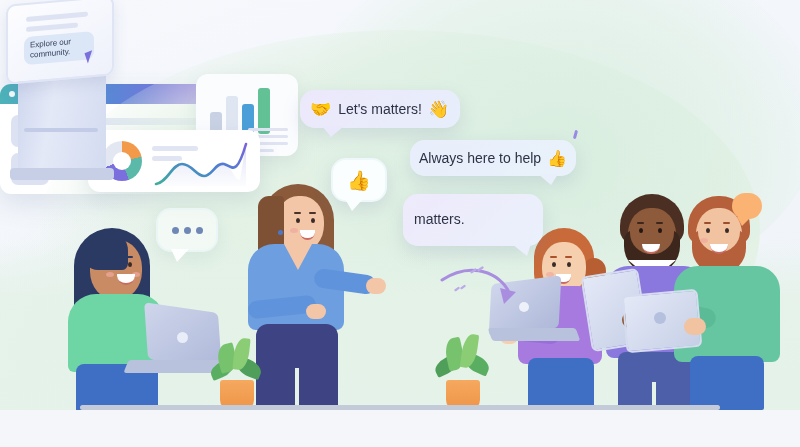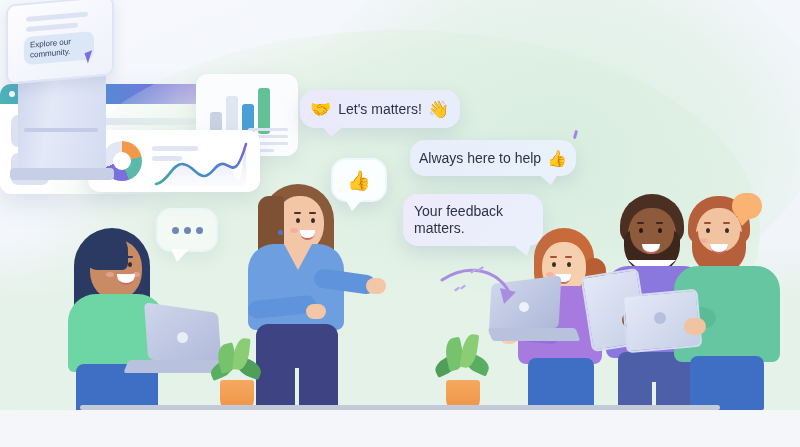--- a/index.html
+++ b/index.html
@@ -370,21 +370,20 @@
   <div class="bubble" id="b-thumb">
     <span>👍</span>
   </div>
 
   <div class="bubble" id="b-help">
     <span id="txt-help">Always here to help</span>
     <span style="font-size:16px;">👍</span>
   </div>
 
   <div class="bubble" id="b-feedback">
-    <span class="fb-line">Your feedback</span>
     <span class="fb-line">matters.</span>
   </div>
 
   <div class="bubble" id="b-orange"></div>
 
   <div class="abs" id="floor-shadow"></div>
   <div class="abs" id="floor-line"></div>
 </div>
 
 </body></html>

